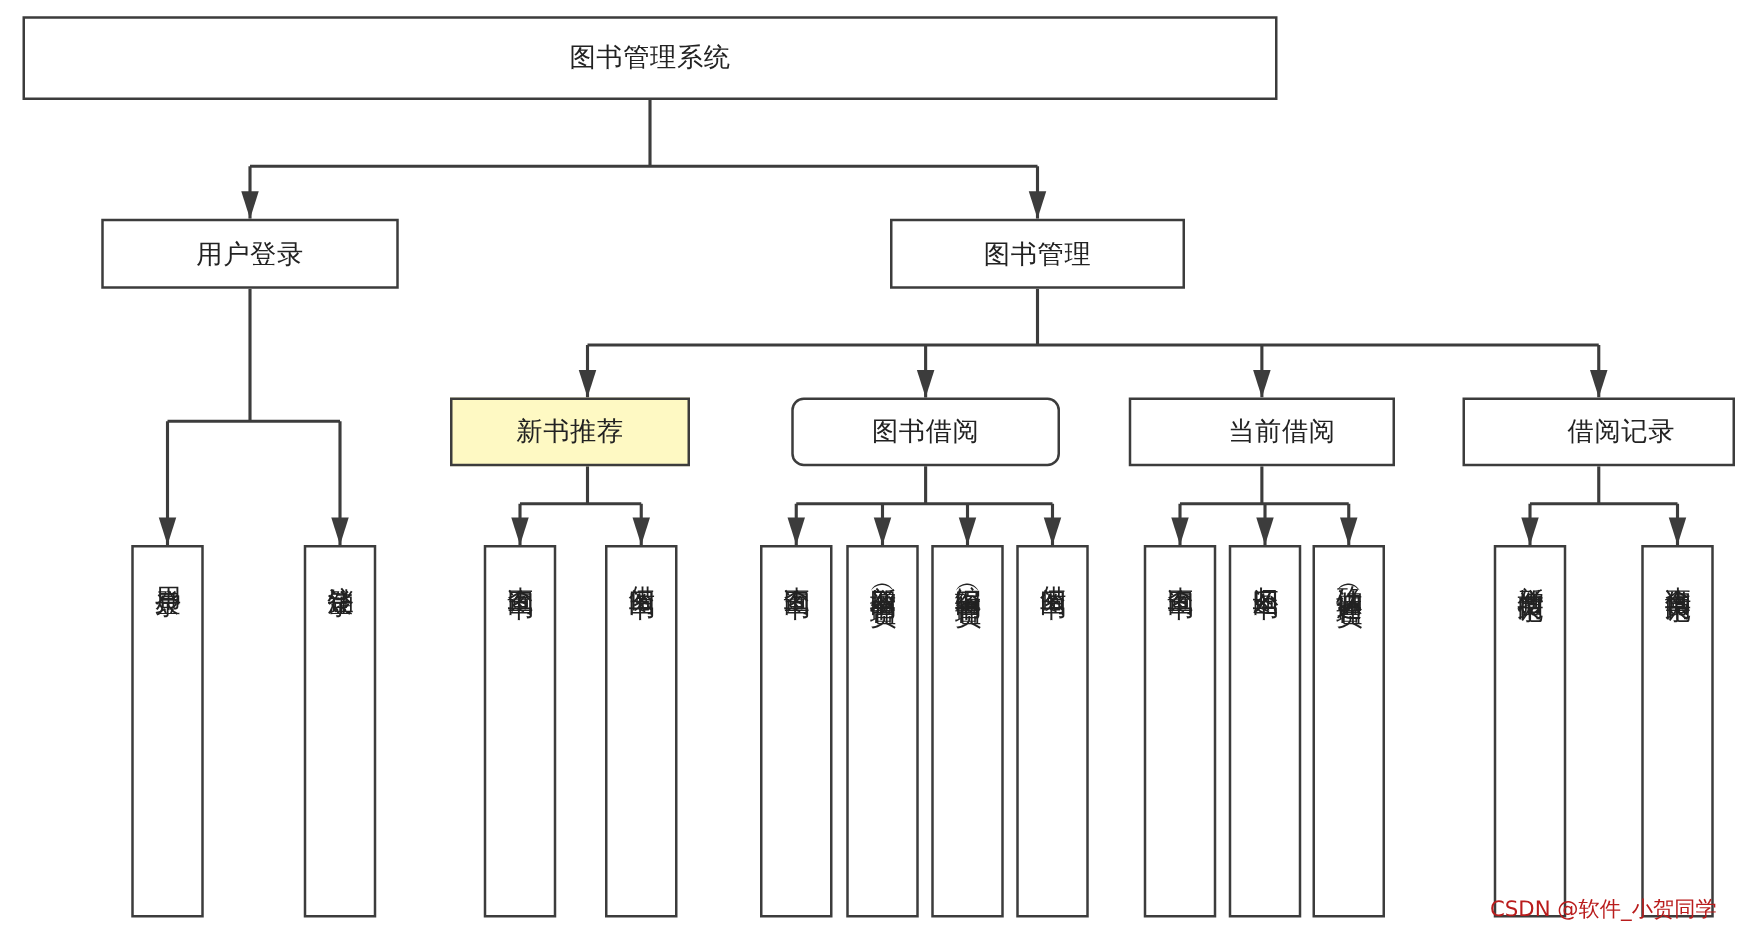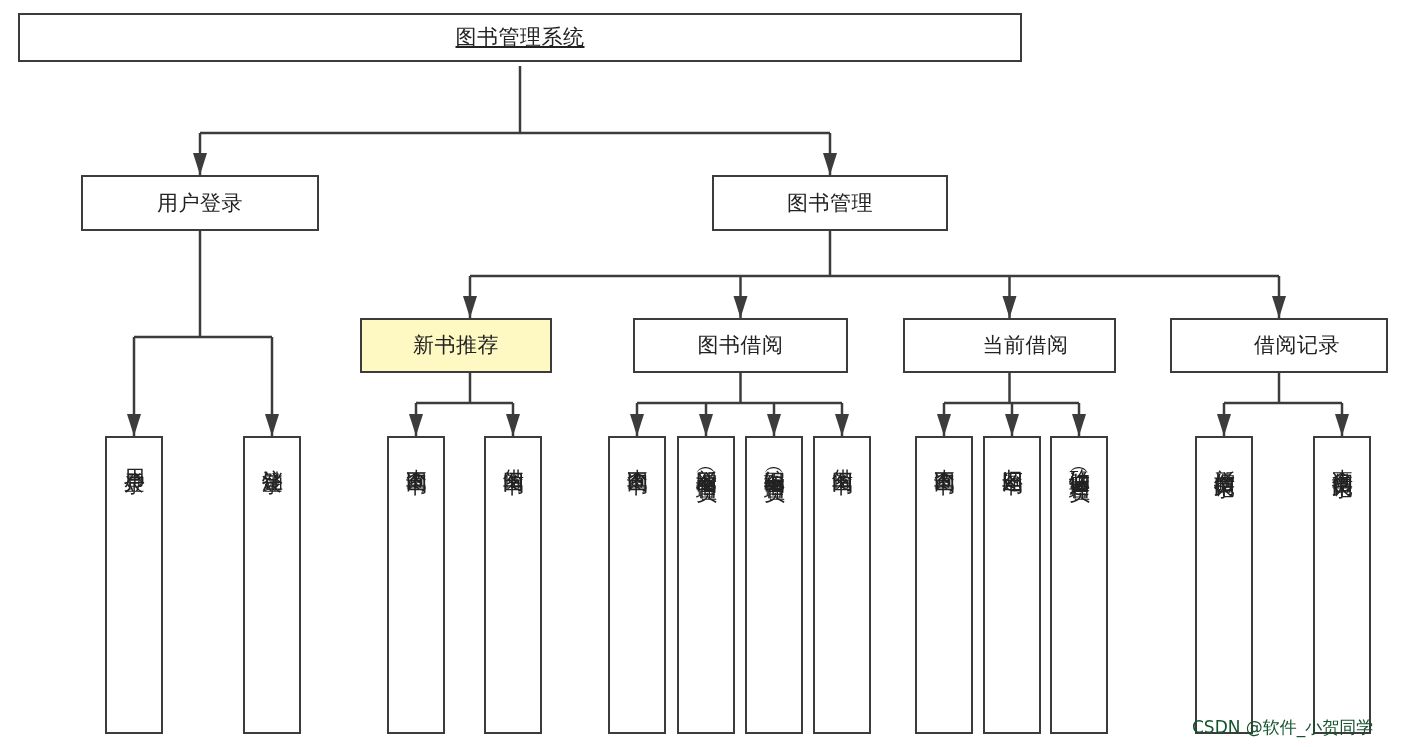--- a/index.html
+++ b/index.html
@@ -54,21 +54,21 @@
     writing-mode: vertical-rl;
     text-orientation: upright;
     font-size: 21px;
     letter-spacing: 2px;
     line-height: 1;
     white-space: nowrap;
   }
   .watermark {
     position: absolute;
     font-size: 17px;
-    color: #14532d;
+    color: #b91c1c;
     white-space: nowrap;
     z-index: 5;
     font-family: "DejaVu Sans", "Liberation Sans", sans-serif;
   }
 </style>
 </head>
 <body>
 
 <div id="diagram-root">
   <svg id="edge-layer" width="1405" height="747" viewBox="0 0 1405 747">
@@ -119,33 +119,33 @@
       <line x1="1079" y1="403" x2="1079" y2="436" stroke="#3c3c3c" stroke-width="2.5"></line>
       <polygon points="1072,414 1086,414 1079,436" fill="#3c3c3c"></polygon>
       <line x1="1279" y1="373" x2="1279" y2="403" stroke="#3c3c3c" stroke-width="2.5"></line>
       <line x1="1224" y1="403" x2="1342" y2="403" stroke="#3c3c3c" stroke-width="2.5"></line>
       <line x1="1224" y1="403" x2="1224" y2="436" stroke="#3c3c3c" stroke-width="2.5"></line>
       <polygon points="1217,414 1231,414 1224,436" fill="#3c3c3c"></polygon>
       <line x1="1342" y1="403" x2="1342" y2="436" stroke="#3c3c3c" stroke-width="2.5"></line>
       <polygon points="1335,414 1349,414 1342,436" fill="#3c3c3c"></polygon>
     </svg>
   <div id="node-layer">
-      <div class="node horizontal" style="left: 18px; top: 13px; width: 1004px; height: 49px; border-color: rgb(60, 60, 60); background: rgb(255, 255, 255); text-decoration: underline;">
+      <div class="node horizontal" style="left: 18px; top: 13px; width: 1004px; height: 67px; border-color: rgb(60, 60, 60); background: rgb(255, 255, 255);">
         <span class="node-label">图书管理系统</span>
       </div>
       <div class="node horizontal" style="left: 81px; top: 175px; width: 238px; height: 56px; border-color: rgb(60, 60, 60); background: rgb(255, 255, 255);">
         <span class="node-label">用户登录</span>
       </div>
       <div class="node horizontal" style="left: 712px; top: 175px; width: 236px; height: 56px; border-color: rgb(60, 60, 60); background: rgb(255, 255, 255);">
         <span class="node-label">图书管理</span>
       </div>
       <div class="node horizontal" style="left: 360px; top: 318px; width: 192px; height: 55px; border-color: rgb(60, 60, 60); background: #fef9c3;">
         <span class="node-label">新书推荐</span>
       </div>
-      <div class="node horizontal" style="left: 633px; top: 318px; width: 215px; height: 55px; border-color: rgb(60, 60, 60); background: rgb(255, 255, 255);">
+      <div class="node horizontal" style="left: 633px; top: 318px; width: 215px; height: 55px; border-color: rgb(60, 60, 60); background: rgb(255, 255, 255); border-radius: 10px;">
         <span class="node-label">图书借阅</span>
       </div>
       <div class="node horizontal" style="left: 903px; top: 318px; width: 213px; height: 55px; border-color: rgb(60, 60, 60); background: rgb(255, 255, 255); padding-left: 32px;">
         <span class="node-label">当前借阅</span>
       </div>
       <div class="node horizontal" style="left: 1170px; top: 318px; width: 218px; height: 55px; border-color: rgb(60, 60, 60); background: rgb(255, 255, 255); padding-left: 36px;">
         <span class="node-label">借阅记录</span>
       </div>
       <div class="node vertical" style="left: 105px; top: 436px; width: 58px; height: 298px; border-color: rgb(60, 60, 60); background: rgb(255, 255, 255);">
         <span class="node-label">用户登录</span>

